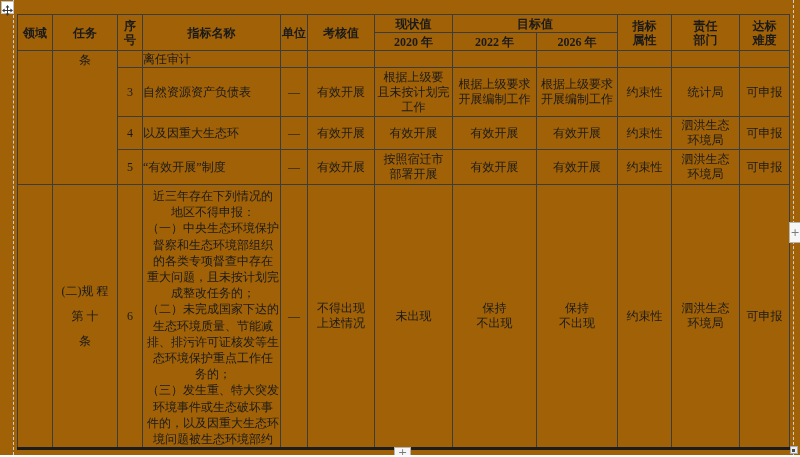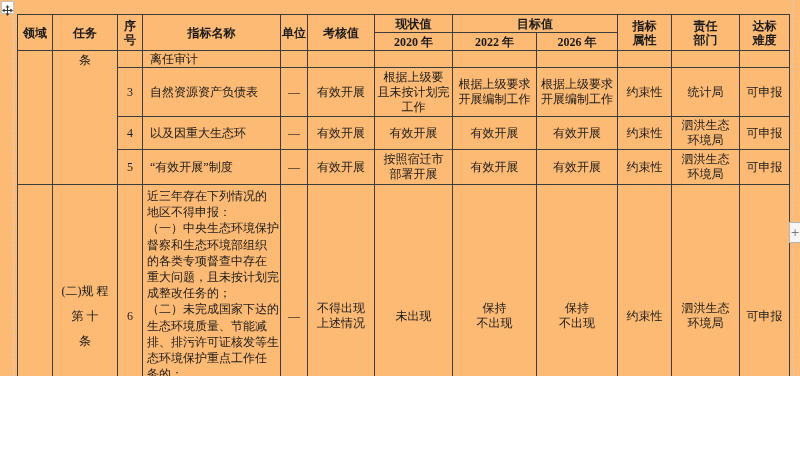--- a/index.html
+++ b/index.html
@@ -1,32 +1,32 @@
 <!DOCTYPE html>
 <html><head>
 <meta charset="utf-8">
 <style>
   html,body{margin:0;padding:0;background:#fff;}
-  #stage{position:relative;width:800px;height:376px;background:#fdba74;overflow:hidden;
+  #stage{position:relative;width:800px;height:455px;background:#a16207;overflow:hidden;
          font-family:"Liberation Serif","DejaVu Serif",serif;color:#1a1a1a;}
   
   .vguide{position:absolute;top:0;bottom:0;width:0;border-left:1px dashed #cfcfcf;}
   
   #movehandle{position:absolute;left:1px;top:1px;width:13px;height:13px;background:#fff;
               border:1px solid #c2c2c2;box-sizing:border-box;}
   
   table{border-collapse:collapse;table-layout:fixed;position:absolute;left:17px;top:14px;width:772px;}
   td,th{border:1px solid #3c3c3c;padding:0;font-size:12px;line-height:15px;
         text-align:center;vertical-align:middle;white-space:pre-line;overflow:hidden;
         font-weight:normal;}
   table{border:1px solid #2e2e2e;border-bottom:3px solid #1c1c1c;}
   th{font-weight:bold;line-height:14px;}
-  .name{text-align:left;padding-left:7px;}
+  .name{text-align:left;}
   .topcell{vertical-align:top;padding-top:2px;}
-  .longtext{text-align:left;vertical-align:top;padding:3px 1px 0 4px;line-height:16.2px;font-size:12px;}
+  .longtext{text-align:center;vertical-align:top;padding:3px 1px 0 4px;line-height:16.2px;font-size:12px;}
   .taskcell{line-height:25px;}
   
   .plusbox{position:absolute;background:#f6f6f6;border:1px solid #b5b5b5;color:#7a7a7a;
            font-family:"DejaVu Sans",sans-serif;font-size:11px;text-align:center;box-sizing:border-box;}
   #plus-right{left:789px;top:222px;width:12px;height:21px;line-height:19px;}
   #plus-bottom{left:394px;top:447px;width:17px;height:12px;line-height:10px;}
   
   #cornermark{position:absolute;left:790px;top:446px;width:8px;height:8px;background:#ececec;
               border:1px solid #a9a9a9;box-sizing:border-box;}
   #cornermark::after{content:"";position:absolute;left:1px;top:2px;width:3px;height:3px;background:#4a4a4a;}

